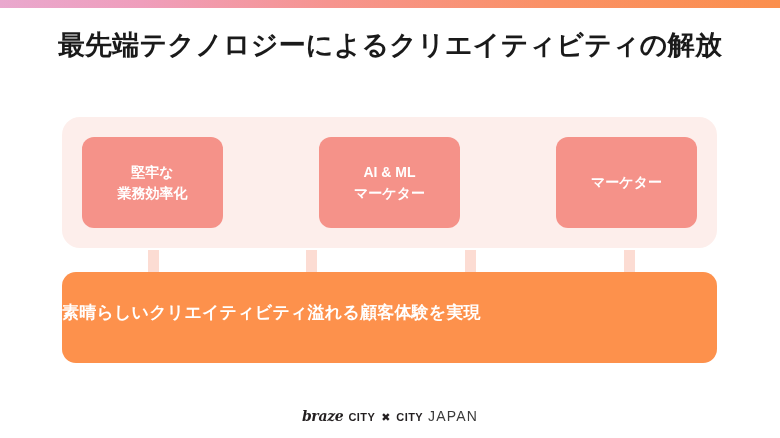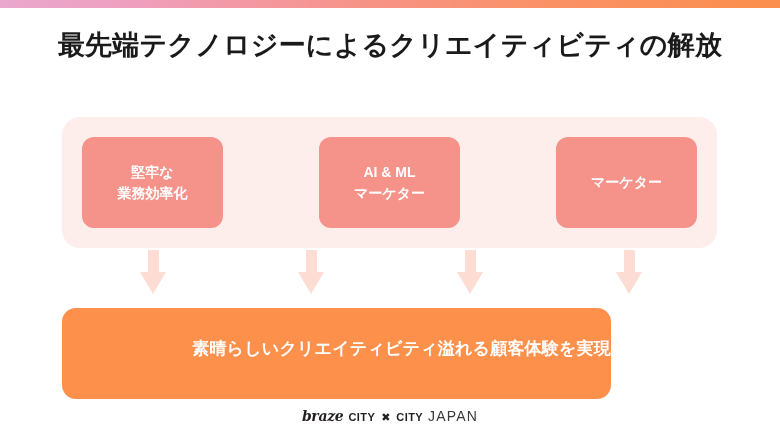--- a/index.html
+++ b/index.html
@@ -112,28 +112,27 @@
     border-left: 13px solid transparent;
     border-right: 13px solid transparent;
     border-top: 22px solid #fcdcd3;
   }
 
   
   .outcome-banner {
     position: absolute;
     left: 62px;
     top: 272px;
-    width: 549px;
+    width: 655px;
     height: 91px;
     background: #fd914c;
     border-radius: 14px;
     display: flex;
     align-items: flex-start;
-    justify-content: flex-end;
-    margin-top: 36px;
+    justify-content: flex-start;
   }
   .outcome-text {
     margin-top: 29px;
     color: #ffffff;
     font-size: 17px;
     font-weight: bold;
     letter-spacing: 0.2px;
     white-space: nowrap;
   }
 

